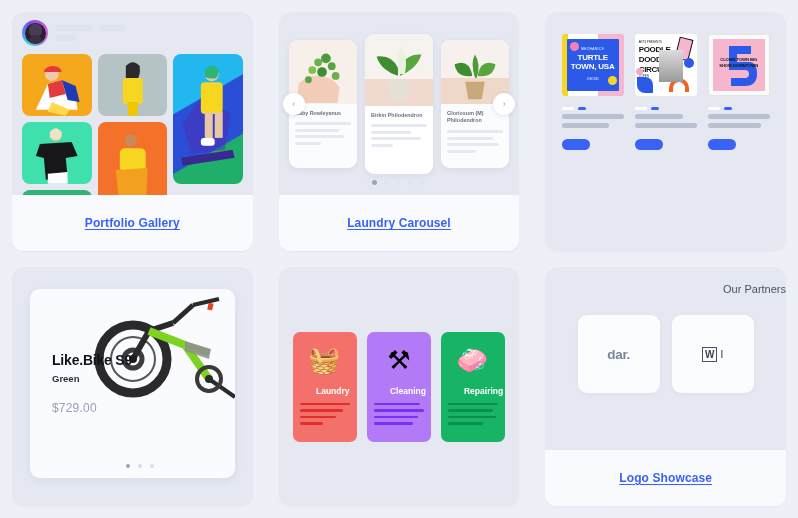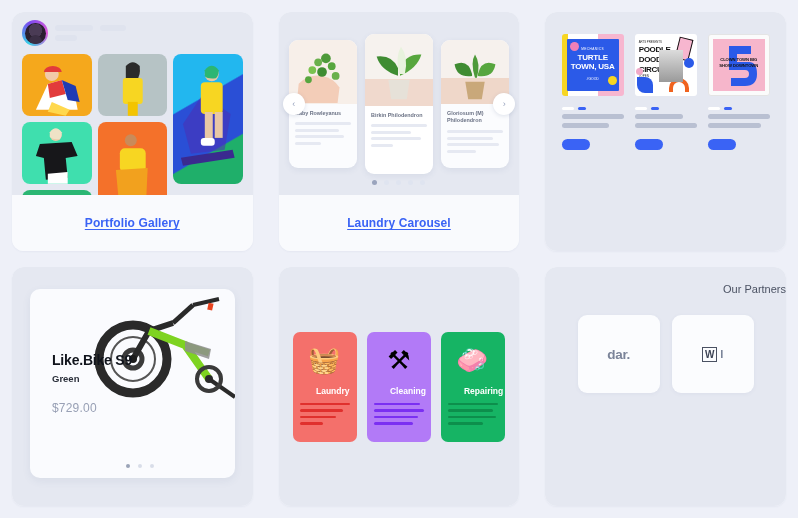--- a/index.html
+++ b/index.html
@@ -495,15 +495,18 @@
           </div>
           <div class="logo-box" style="margin-right:-52px">
             <div class="logo-w">
               <div class="w-sq">W</div>
               <div class="logo-txt" style="font-size:11px">I</div>
             </div>
           </div>
         </div>
       </div>
     </div>
+    <div class="caption">
+      <a>Logo Showcase</a>
+    </div>
   </div>
 
 </div>
 
 </body></html>

